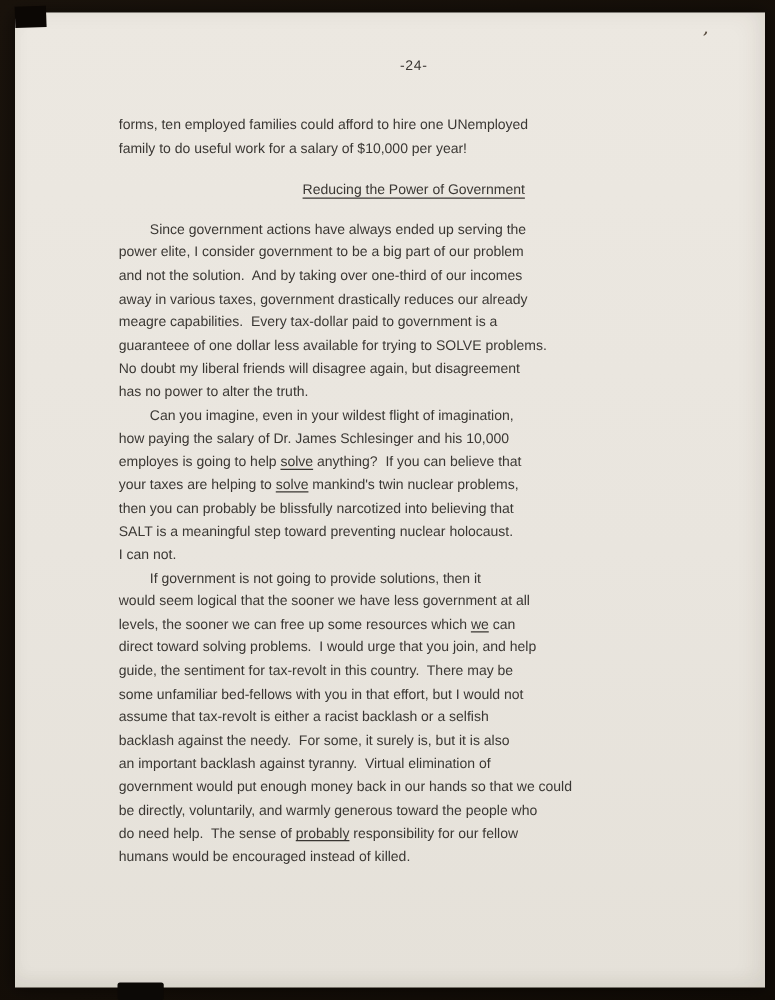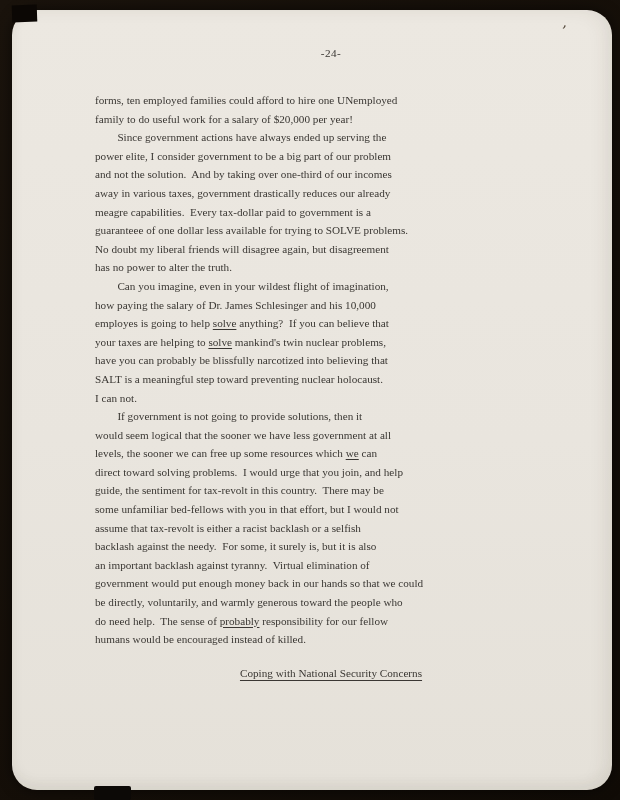--- a/index.html
+++ b/index.html
@@ -19,23 +19,22 @@
   .paper {
     position: absolute;
     left: 12px;
     top: 10px;
     width: 600px;
     height: 780px;
     background: linear-gradient(180deg, #ece8e1 0%, #e9e5de 55%, #e5e1d9 100%);
     box-shadow: 0 0 14px rgba(0,0,0,0.55), inset -8px 0 18px rgba(60,50,40,0.06), inset 0 -6px 14px rgba(60,50,40,0.05);
     box-sizing: border-box;
     padding: 34px 45px 0 83px;
-    font-family: Liberation Serif, serif;
+    font-family: Liberation Sans, sans-serif;
     color: #3a3733;
-    border-radius: 25px;
   }
   .page-number {
     text-align: center;
     font-size: 11.2px;
     line-height: 19px;
     margin: 0 0 28px 0;
     letter-spacing: 0.5px;
   }
   .text-col {
     width: 472px;
@@ -96,55 +95,55 @@
 
 <div class="scan">
 
   <div class="paper">
 
     <div class="page-number">-24-</div>
 
     <div class="text-col">
 
       <p class="para">forms, ten employed families could afford to hire one UNemployed
-family to do useful work for a salary of $20,000 per year!</p>
+family to do useful work for a salary of $10,000 per year!</p>
 
+      <h2 class="heading">Reducing the Power of Government</h2>
 
       <p class="para">        Since government actions have always ended up serving the
 power elite, I consider government to be a big part of our problem
 and not the solution.  And by taking over one-third of our incomes
 away in various taxes, government drastically reduces our already
 meagre capabilities.  Every tax-dollar paid to government is a
 guaranteee of one dollar less available for trying to SOLVE problems.
 No doubt my liberal friends will disagree again, but disagreement
 has no power to alter the truth.</p>
 
       <p class="para"><span>        Can you imagine, even in your wildest flight of imagination,
 how paying the salary of Dr. James Schlesinger and his 10,000
 employes is going to help </span><span class="u">solve</span><span> anything?  If you can believe that
 your taxes are helping to </span><span class="u">solve</span><span> mankind's twin nuclear problems,
-have you can probably be blissfully narcotized into believing that
+then you can probably be blissfully narcotized into believing that
 SALT is a meaningful step toward preventing nuclear holocaust.
 I can not.</span></p>
 
       <p class="para"><span>        If government is not going to provide solutions, then it
 would seem logical that the sooner we have less government at all
 levels, the sooner we can free up some resources which </span><span class="u">we</span><span> can
 direct toward solving problems.  I would urge that you join, and help
 guide, the sentiment for tax-revolt in this country.  There may be
 some unfamiliar bed-fellows with you in that effort, but I would not
 assume that tax-revolt is either a racist backlash or a selfish
 backlash against the needy.  For some, it surely is, but it is also
 an important backlash against tyranny.  Virtual elimination of
 government would put enough money back in our hands so that we could
 be directly, voluntarily, and warmly generous toward the people who
 do need help.  The sense of </span><span class="u">probably</span><span> responsibility for our fellow
 humans would be encouraged instead of killed.</span></p>
 
-      <h2 class="heading">Coping with National Security Concerns</h2>
 
 
     </div>
   </div>
 
   <div class="notch-tl"></div>
   <div class="mark-tr">’</div>
   <div class="mark-bottom"></div>
 
 </div>

